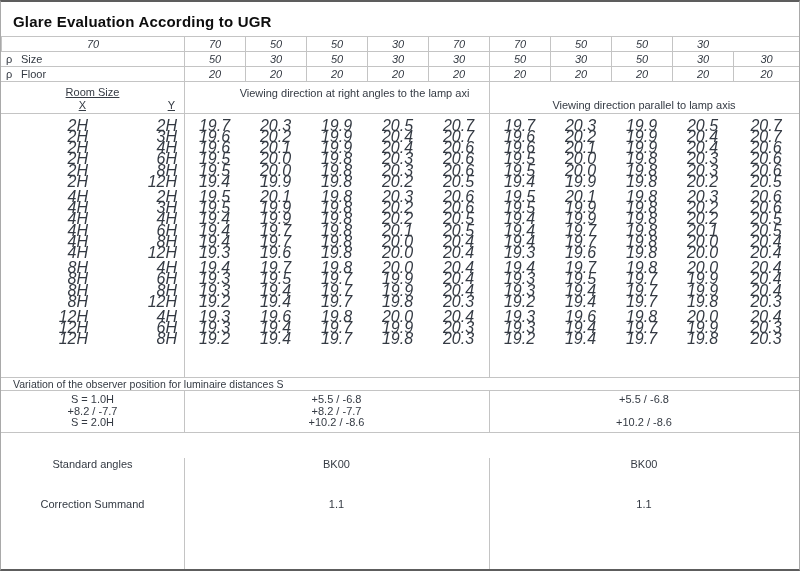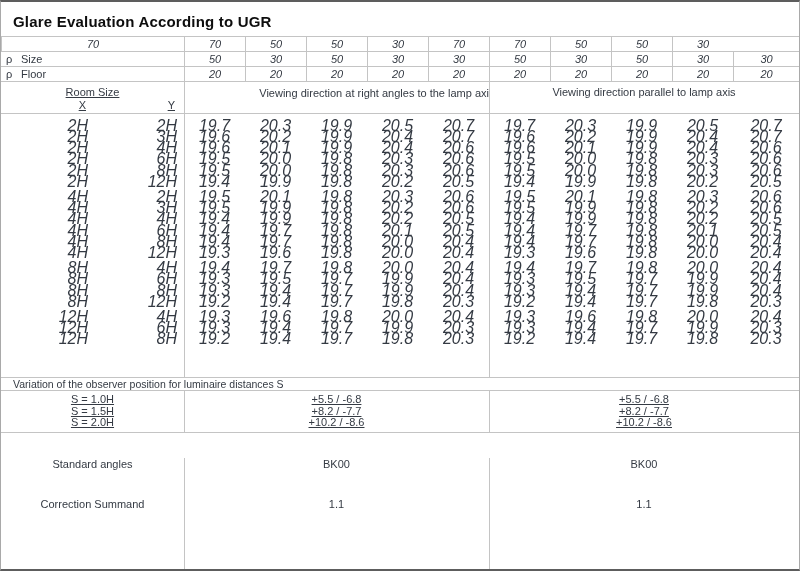--- a/index.html
+++ b/index.html
@@ -35,40 +35,40 @@
   .rho-label{padding-left:5px;white-space:nowrap;}
   .rho-label .sym{display:inline-block;width:15px;}
   .rho-val{text-align:center;border-left:1px solid var(--border-light);font-style:italic;}
   
   .hdr{position:relative;height:32px;border-bottom:1px solid var(--border-light);font-size:11px;}
   .hdr-left{position:absolute;left:0;top:4px;width:183px;text-decoration:underline;}
   .room-size{text-align:center;height:13px;line-height:12px;}
   .xy{display:flex;height:13px;line-height:12px;}
   .xcell{width:93px;text-align:right;padding-right:8px;}
   .ycell{width:90px;text-align:right;padding-right:9px;}
-  .hdr-mid{position:absolute;left:183px;top:5px;width:305px;text-align:right;}
-  .hdr-right{position:absolute;left:488px;top:4px;width:310px;text-align:center;}
+  .hdr-mid{position:absolute;left:201px;top:5px;width:305px;text-align:center;}
+  .hdr-right{position:absolute;left:488px;top:17px;width:310px;text-align:center;}
   
   .vl{position:absolute;top:0;bottom:0;width:1px;background:var(--border-light);}
   .vl-a{left:183px;}  .vl-b{left:488px;}
   
   .data-area{position:relative;height:264px;border-bottom:1px solid var(--border-light);padding-top:2px;}
   .block{margin-top:3.5px;}
   .block:first-child{margin-top:0;}
   .drow{
     display:grid;grid-template-columns:93px 90px repeat(9,61px) 1fr;
     height:11.3px;line-height:11.3px;font-size:16px;white-space:nowrap;font-style:italic;
   }
   .cx{text-align:right;padding-right:6px;}
   .cy{text-align:right;padding-right:7px;}
   .cv{text-align:center;}
   
   .variation-bar{height:13px;border-bottom:1px solid var(--border-light);
     font-size:10.5px;line-height:12px;padding-left:12px;}
-  .s-block{position:relative;height:42px;border-bottom:1px solid var(--border-light);padding-top:3px;text-decoration:underline;}
+  .s-block{position:relative;height:42px;border-bottom:1px solid var(--border-light);padding-top:3px;}
   .srow{display:grid;grid-template-columns:183px 305px 1fr;height:11.5px;line-height:11.5px;font-size:11px;}
   .srow div{text-align:center;}
   
   .summary{position:relative;height:114px;border-bottom:1px solid var(--border-light);font-size:11px;}
   .sumrow{display:grid;grid-template-columns:183px 305px 1fr;height:12px;line-height:12px;}
   .sumrow div{text-align:center;}
   .sumrow.first{padding-top:0;margin-top:25px;}
   .sumrow.second{margin-top:28px;}
 </style>
 </head>
@@ -416,21 +416,20 @@
 
   <div class="s-block" id="s-block">
     <span class="vl vl-a"></span>
     <span class="vl vl-b"></span>
   <div class="srow">
         <div>S = 1.0H</div>
         <div>+5.5 / -6.8</div>
         <div>+5.5 / -6.8</div>
       </div>
       <div class="srow">
-        <div>S = 1.5H</div>
         <div>+8.2 / -7.7</div>
         <div>+8.2 / -7.7</div>
       </div>
       <div class="srow">
         <div>S = 2.0H</div>
         <div>+10.2 / -8.6</div>
         <div>+10.2 / -8.6</div>
       </div>
     </div>
 

